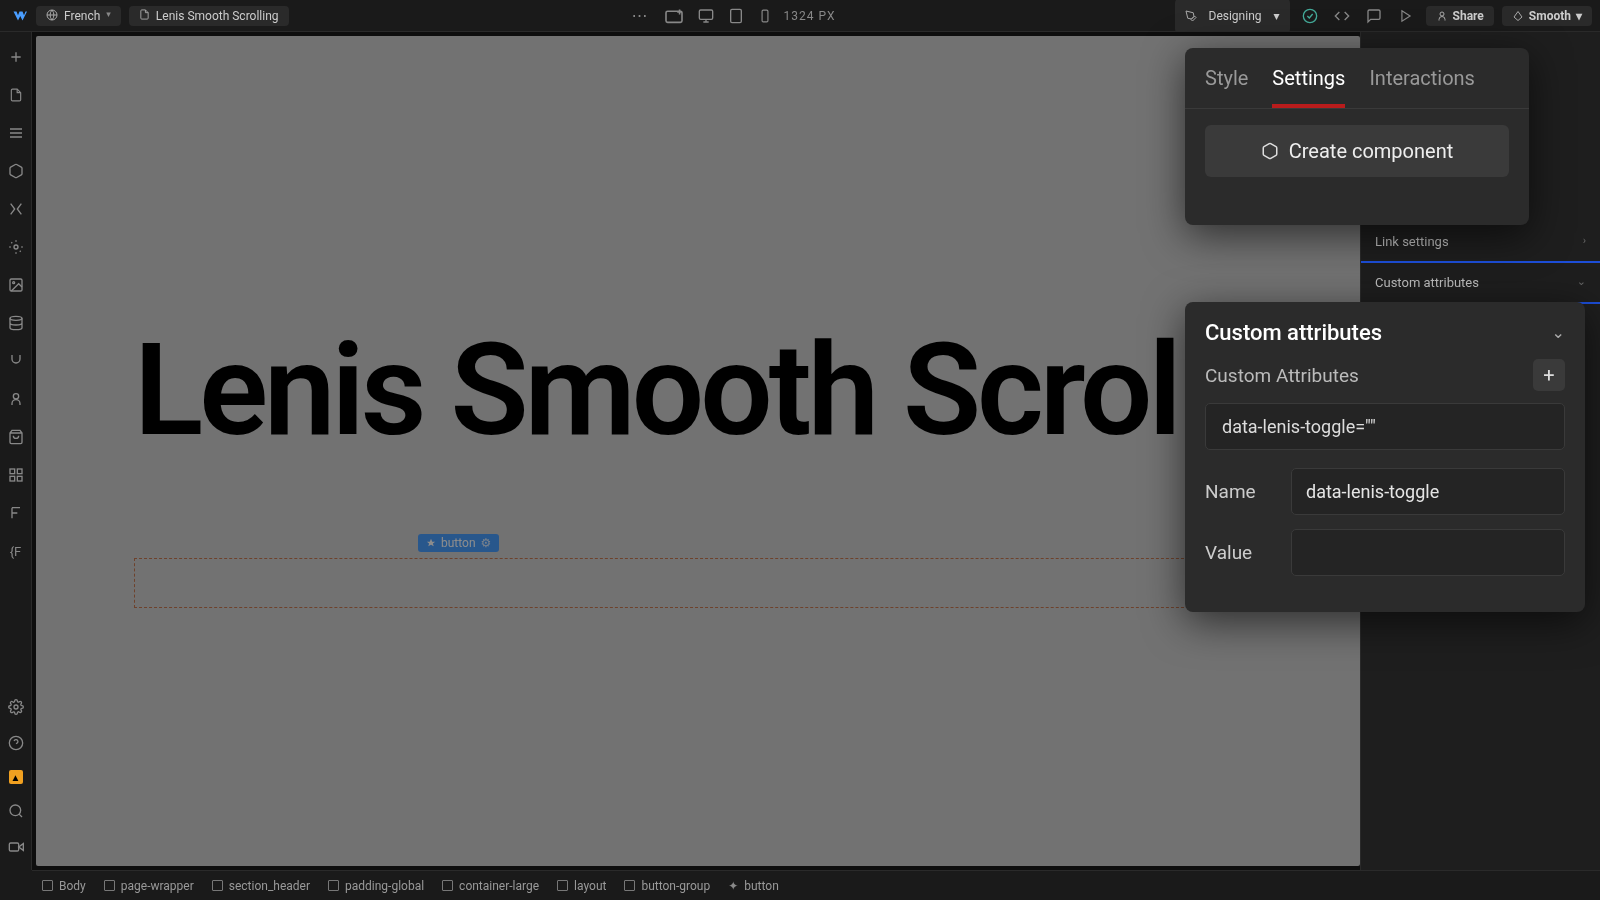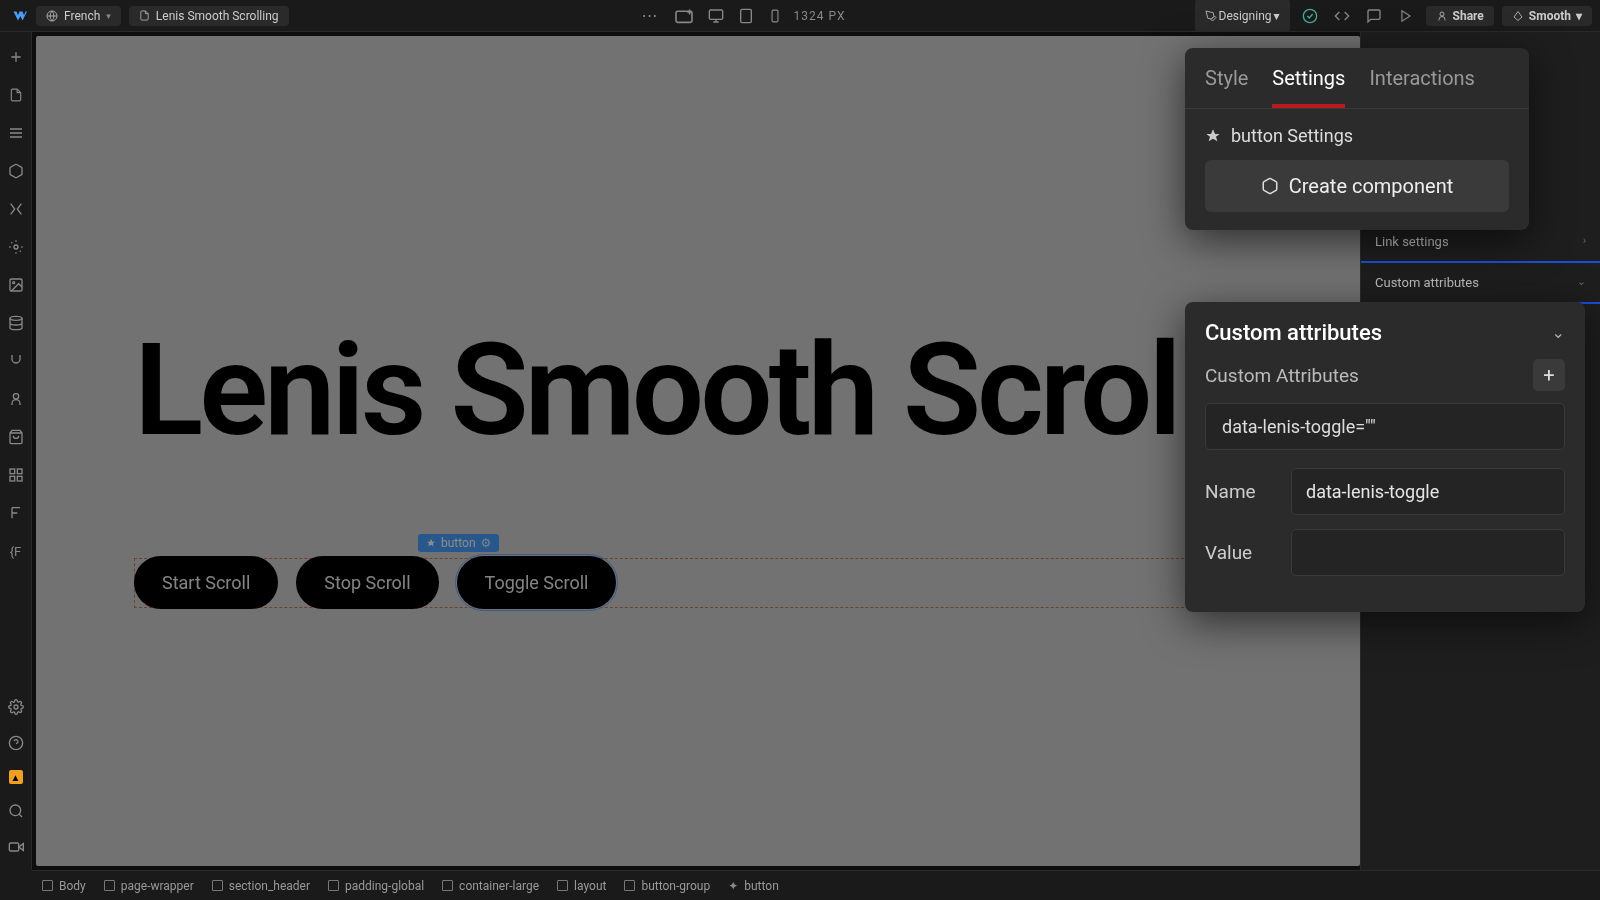--- a/index.html
+++ b/index.html
@@ -2,28 +2,28 @@
 <html><head>
 <meta charset="utf-8">
 <style>
 * { margin: 0; padding: 0; box-sizing: border-box; font-family: -apple-system, BlinkMacSystemFont, "Segoe UI", Roboto, sans-serif; }
 body { background: #1a1a1a; color: #e0e0e0; width: 1600px; height: 900px; overflow: hidden; position: relative; }
 
 
 .topbar { height: 32px; background: #1a1a1a; display: flex; align-items: center; padding: 0 8px; border-bottom: 1px solid #2a2a2a; }
 .topbar-left { display: flex; align-items: center; gap: 8px; }
 .logo { width: 20px; height: 20px; color: #4a9eff; display:flex; align-items:center; justify-content:center;}
-.pill { background: #2a2a2a; border-radius: 4px; padding: 3px 10px; font-size: 12px; color: #ccc; display:flex; align-items:center; gap:6px;}
+.pill { background: #2a2a2a; border-radius: 4px; padding: 3px 10px; font-size: 12px; color: #ccc; display:flex; align-items:flex-start; gap:6px;}
 .pill .chev { font-size:9px; color:#888;}
 .topbar-center { flex:1; display:flex; align-items:center; justify-content:center; gap:12px;}
 .device-icons { display:flex; gap:14px; align-items:center; color:#888;}
 .device-icons span { cursor:pointer; }
 .bp-size { color:#888; font-size:12px; letter-spacing:1px;}
 .topbar-right { display:flex; align-items:center; gap:8px;}
-.mode-pill { background:#2a2a2a; border-radius:4px; padding:10px 10px; font-size:12px; display:flex; align-items:center; gap:2px; color:#ccc;}
+.mode-pill { background:#2a2a2a; border-radius:4px; padding:10px 10px; font-size:12px; display:flex; align-items:center; gap:12px; color:#ccc;}
 .tb-icon { width:24px; height:24px; display:flex; align-items:center; justify-content:center; color:#888; cursor:pointer;}
 .share-btn, .publish-btn { background:#2a2a2a; border-radius:4px; padding:3px 10px; font-size:12px; color:#ccc; display:flex; align-items:center; gap:5px; cursor:pointer;font-weight:bold;}
 
 
 .left-rail { position:absolute; left:0; top:32px; bottom:30px; width:32px; background:#1a1a1a; display:flex; flex-direction:column; align-items:center; padding-top:16px; gap:20px; border-right:1px solid #2a2a2a;}
 .left-rail .rail-icon { width:18px; height:18px; color:#666; cursor:pointer; display:flex; align-items:center; justify-content:center;}
 .left-rail .rail-bottom { margin-top:auto; display:flex; flex-direction:column; gap:18px; padding-bottom:14px; align-items:center;}
 .warn-badge { width:14px; height:14px; background:#f0a020; border-radius:2px; display:flex; align-items:center; justify-content:center; color:#000; font-size:10px;}
 
 
@@ -38,21 +38,21 @@
 .sel-tag { position:absolute; background:#4a9eff; color:#fff; font-size:12px; padding:2px 8px; border-radius:3px; display:flex; align-items:center; gap:5px;}
 .dashed-row { position:absolute; border:1px dashed #c97850; }
 
 
 .right-sidebar { position:absolute; right:0; top:32px; bottom:30px; width:240px; background:#1e1e1e; border-left:1px solid #2a2a2a;}
 .rs-row { padding:12px 14px; font-size:13px; color:#bbb; border-bottom:2px solid #1d4ed8; display:flex; justify-content:space-between; align-items:flex-start;}
 .rs-chev { color:#666; font-size:11px;}
 
 
 .panel { position:absolute; background:#2b2b2b; border-radius:8px; box-shadow:0 10px 40px rgba(0,0,0,0.6); z-index:20;}
-.panel-top { left:1185px; top:48px; width:344px; padding-bottom:2px;}
+.panel-top { left:1185px; top:48px; width:344px; padding-bottom:32px;}
 .tabs { display:flex; gap:24px; padding:18px 20px 0 20px; border-bottom:1px solid #3a3a3a;}
 .tab { font-size:20px; color:#999; padding-bottom:14px; cursor:pointer;}
 .tab.active { color:#fff; border-bottom:4px solid #b91c1c;}
 .panel-body { padding:16px 20px;}
 .el-label { display:flex; align-items:center; gap:10px; font-size:18px; color:#ddd; margin-bottom:14px;}
 .create-comp { background:#3a3a3a; border-radius:6px; padding:14px; text-align:center; font-size:20px; color:#eee; display:flex; align-items:center; justify-content:center; gap:10px; cursor:pointer;}
 
 
 .panel-attrs { left:1185px; top:302px; width:400px; padding:18px 20px 22px 20px;}
 .pa-head { display:flex; justify-content:space-between; align-items:center; margin-bottom:14px;}
@@ -274,25 +274,20 @@
         </svg>
       </span>
   </div>
 </div>
 
 <div class="canvas-wrap">
   <div class="canvas">
     <div class="canvas-inner">
       <div class="hero">Lenis Smooth Scroll</div>
       <div class="dashed-row" style="left:98px; top:522px; width:1080px; height:50px;"></div>
-      <div class="btn-group">
-        <div class="pill-btn">Start Scroll</div>
-        <div class="pill-btn">Stop Scroll</div>
-        <div class="pill-btn selected">Toggle Scroll</div>
-      </div>
       <div class="sel-tag" style="left:382px; top:498px;">
         <svg width="10" height="10" viewBox="0 0 24 24" fill="#fff">
             <path d="M12 2l3 7h7l-5.5 4 2 7L12 16l-6.5 4 2-7L2 9h7z"></path>
           </svg>
         <span>button</span>
         <span style="opacity:.8;">⚙</span>
       </div>
     </div>
   </div>
   <div class="dim-overlay"></div>
@@ -310,28 +305,20 @@
   </div>
 </div>
 
 <div class="panel panel-top">
   <div class="tabs">
     <div class="tab">Style</div>
     <div class="tab active">Settings</div>
     <div class="tab">Interactions</div>
   </div>
   <div class="panel-body">
-    <div class="el-label">
-      <span>
-          <svg width="16" height="16" viewBox="0 0 24 24" fill="#ccc">
-            <path d="M12 2l3 7h7l-5.5 4 2 7L12 16l-6.5 4 2-7L2 9h7z"></path>
-          </svg>
-        </span>
-      <span>button Settings</span>
-    </div>
     <div class="create-comp">
       <svg width="18" height="18" viewBox="0 0 24 24" fill="none" stroke="#ddd" stroke-width="2">
           <path d="M21 16V8a2 2 0 00-1-1.73l-7-4a2 2 0 00-2 0l-7 4A2 2 0 003 8v8a2 2 0 001 1.73l7 4a2 2 0 002 0l7-4A2 2 0 0021 16z"></path>
         </svg>
       <span>Create component</span>
     </div>
   </div>
 </div>
 
 <div class="panel panel-attrs">

